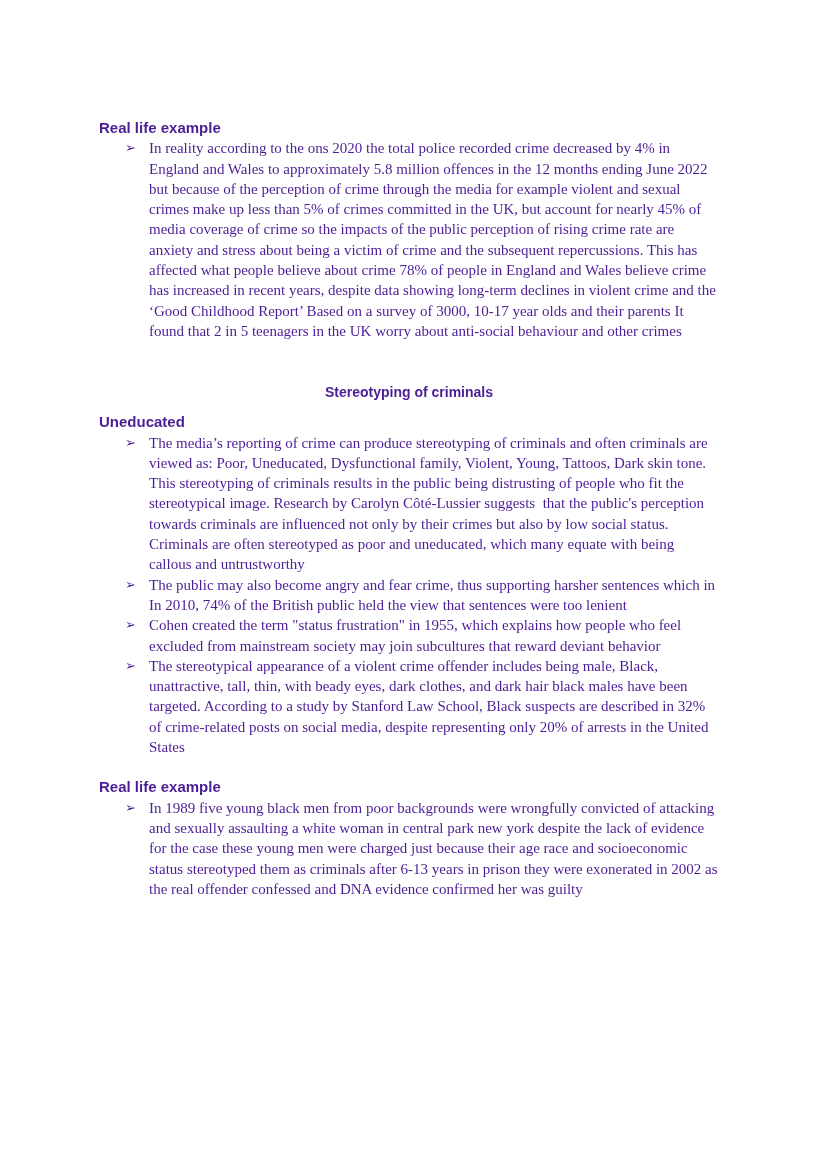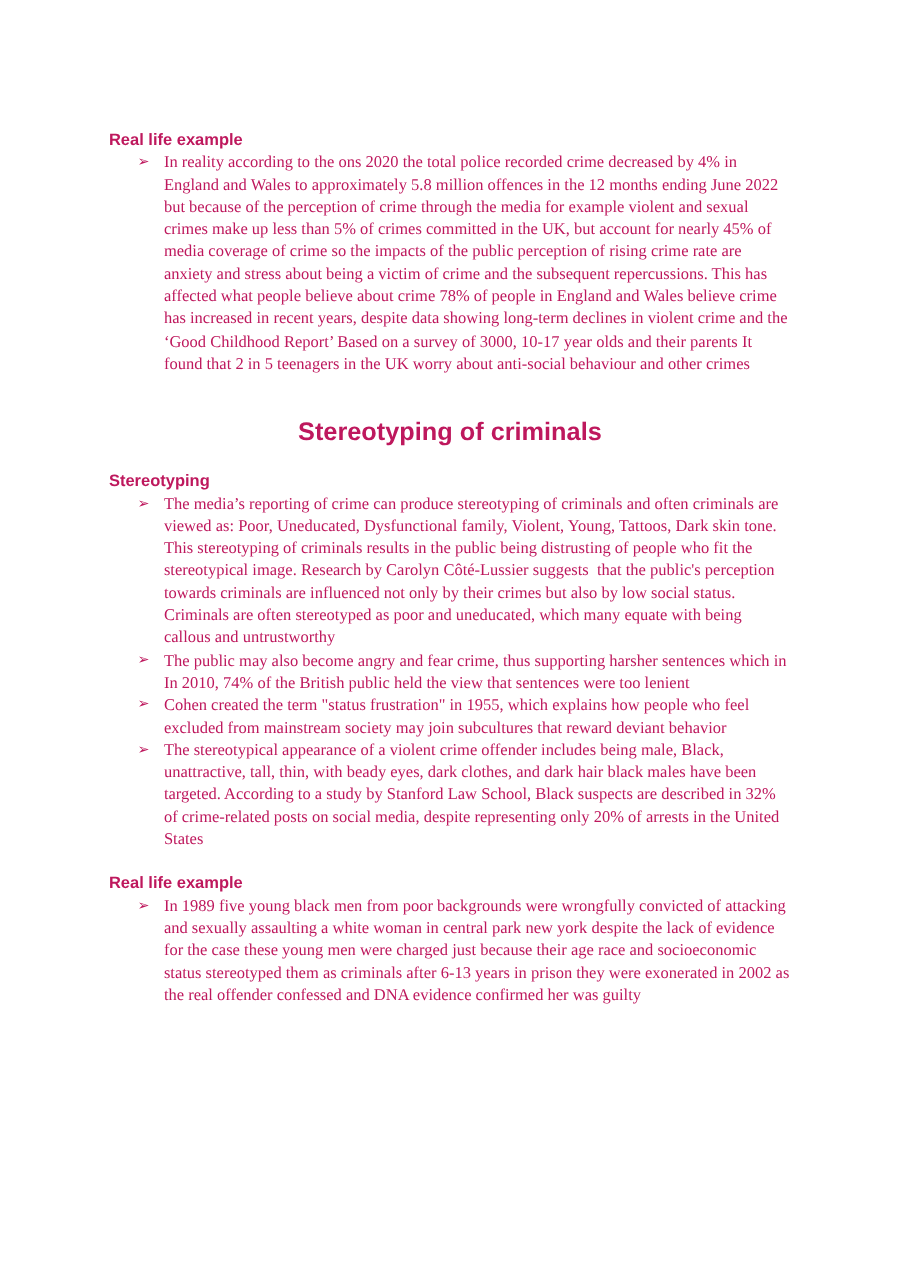--- a/index.html
+++ b/index.html
@@ -8,35 +8,35 @@
     height: 1169px;
     background: #ffffff;
     overflow: hidden;
     font-family: "Liberation Sans", sans-serif;
   }
   .page {
     box-sizing: border-box;
     width: 828px;
     height: 1169px;
     padding: 118px 109px 0 99px;
-    color: #be185d;
+    color: #4c1d95;
     font-size: 15px;
     line-height: 20.3px;
   }
   .section-heading {
     font-size: 15px;
     font-weight: 700;
     margin: 0;
     line-height: 20.3px;
   }
   .main-title {
-    font-size: 23px;
+    font-size: 14px;
     font-weight: 700;
     text-align: center;
-    margin: 40px 0 24px 0;
+    margin: 40px 0 8px 0;
     line-height: 23px;
   }
   .bullet-item {
     position: relative;
     padding-left: 50px;
   }
   .bullet-marker {
     position: absolute;
     left: 26px;
     top: 0;
@@ -59,21 +59,21 @@
     <h3 class="section-heading">Real life example</h3>
     <div class="bullet-item">
       <span class="bullet-marker">➢</span>
       <span class="bullet-text">In reality according to the ons 2020 the total police recorded crime decreased by 4% in England and Wales to approximately 5.8 million offences in the 12 months ending June 2022 but because of the perception of crime through the media for example violent and sexual crimes make up less than 5% of crimes committed in the UK, but account for nearly 45% of media coverage of crime so the impacts of the public perception of rising crime rate are anxiety and stress about being a victim of crime and the subsequent repercussions. This has affected what people believe about crime 78% of people in England and Wales believe crime has increased in recent years, despite data showing long-term declines in violent crime and the ‘Good Childhood Report’ Based on a survey of 3000, 10-17 year olds and their parents It found that 2 in 5 teenagers in the UK worry about anti-social behaviour and other crimes</span>
     </div>
   </section>
 
   <h1 class="main-title">Stereotyping of criminals</h1>
 
   <section>
-    <h3 class="section-heading">Stereotyping</h3>
+    <h3 class="section-heading">Uneducated</h3>
     <div class="bullet-item">
       <span class="bullet-marker">➢</span>
       <span class="bullet-text">The media’s reporting of crime can produce stereotyping of criminals and often criminals are viewed as: Poor, Uneducated, Dysfunctional family, Violent, Young, Tattoos, Dark skin tone. This stereotyping of criminals results in the public being distrusting of people who fit the stereotypical image. Research by Carolyn Côté-Lussier suggests  that the public's perception towards criminals are influenced not only by their crimes but also by low social status. Criminals are often stereotyped as poor and uneducated, which many equate with being callous and untrustworthy</span>
     </div>
     <div class="bullet-item">
       <span class="bullet-marker">➢</span>
       <span class="bullet-text">The public may also become angry and fear crime, thus supporting harsher sentences which in In 2010, 74% of the British public held the view that sentences were too lenient</span>
     </div>
     <div class="bullet-item">
       <span class="bullet-marker">➢</span>

